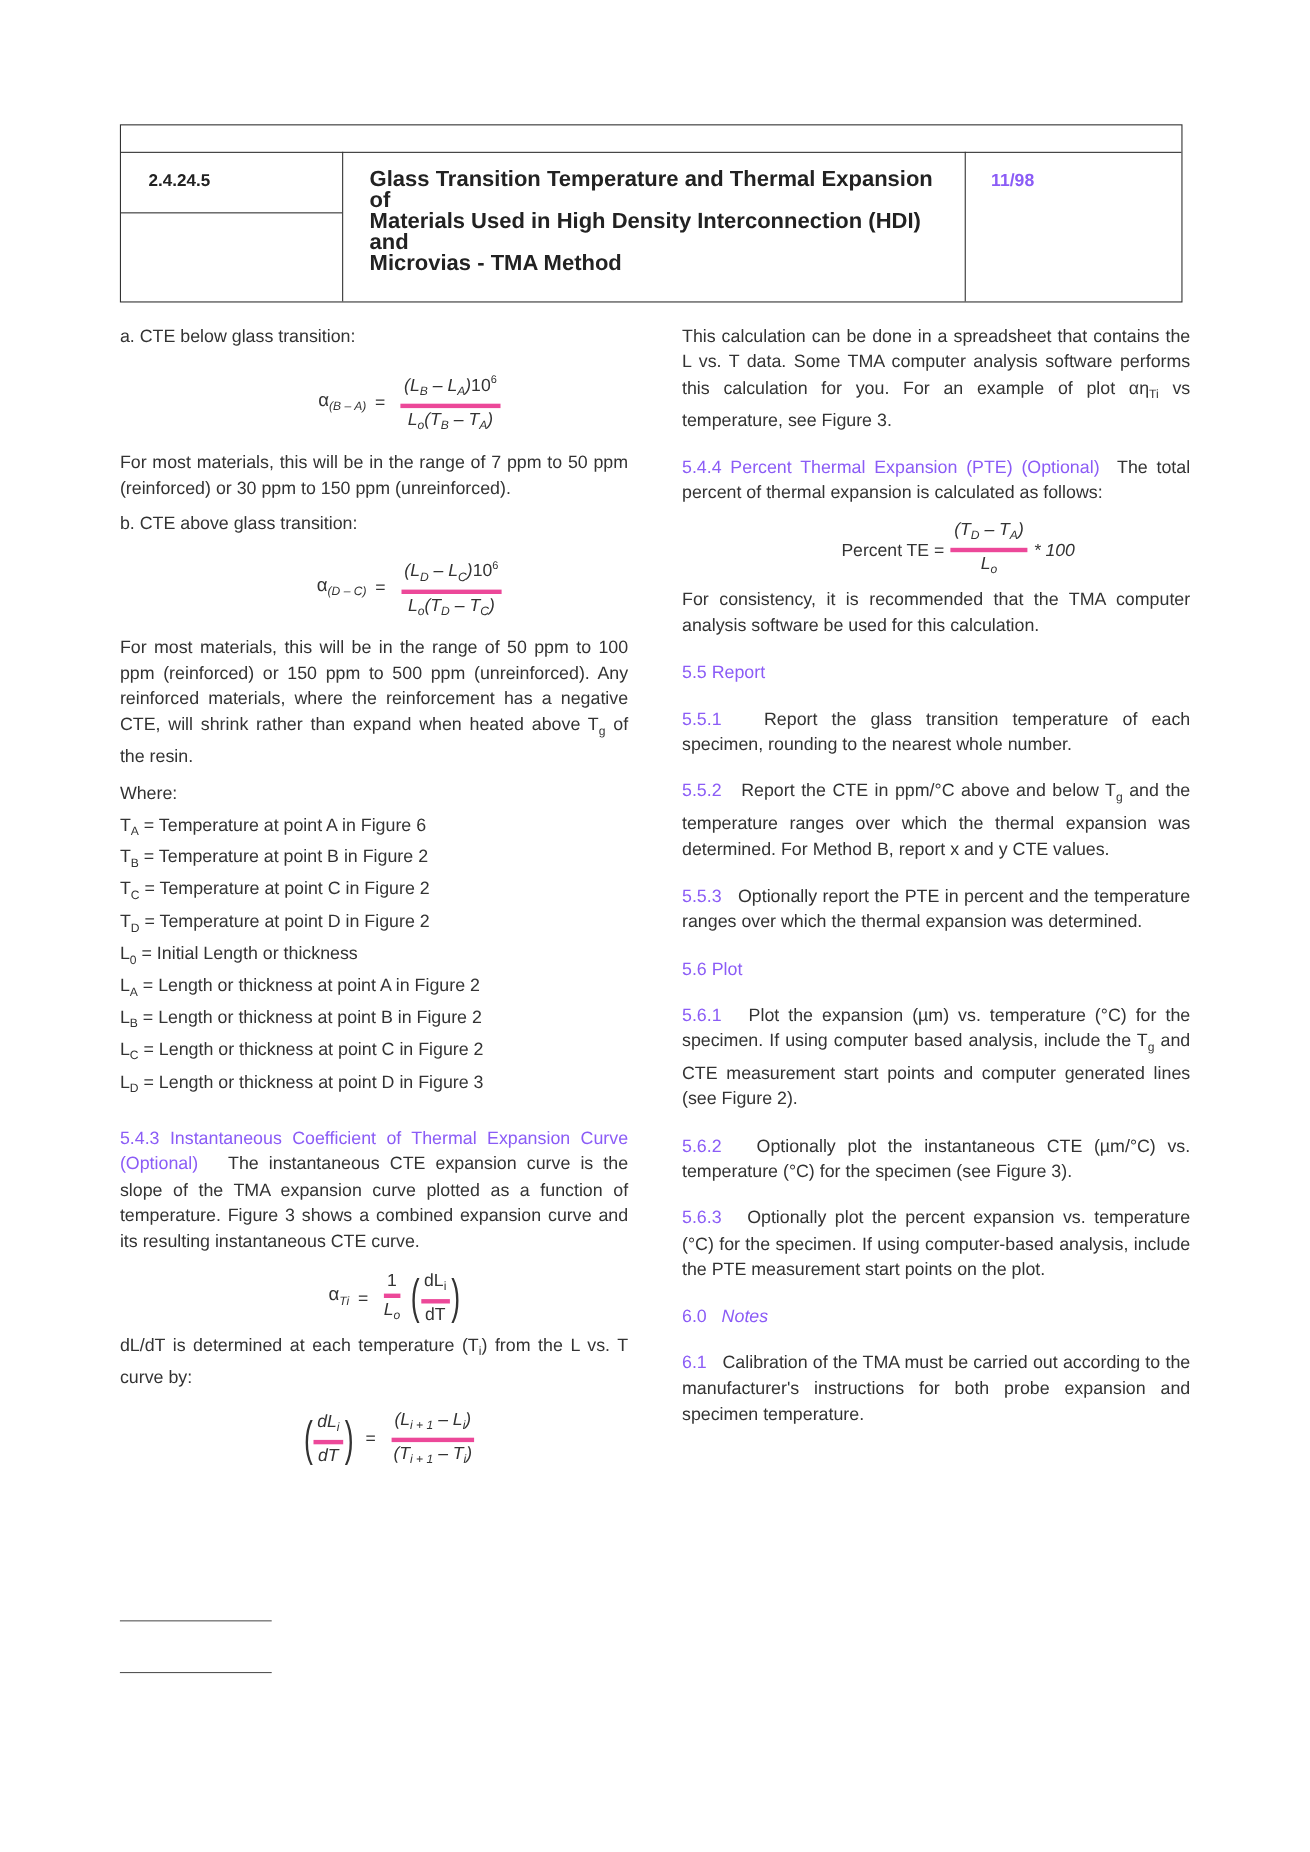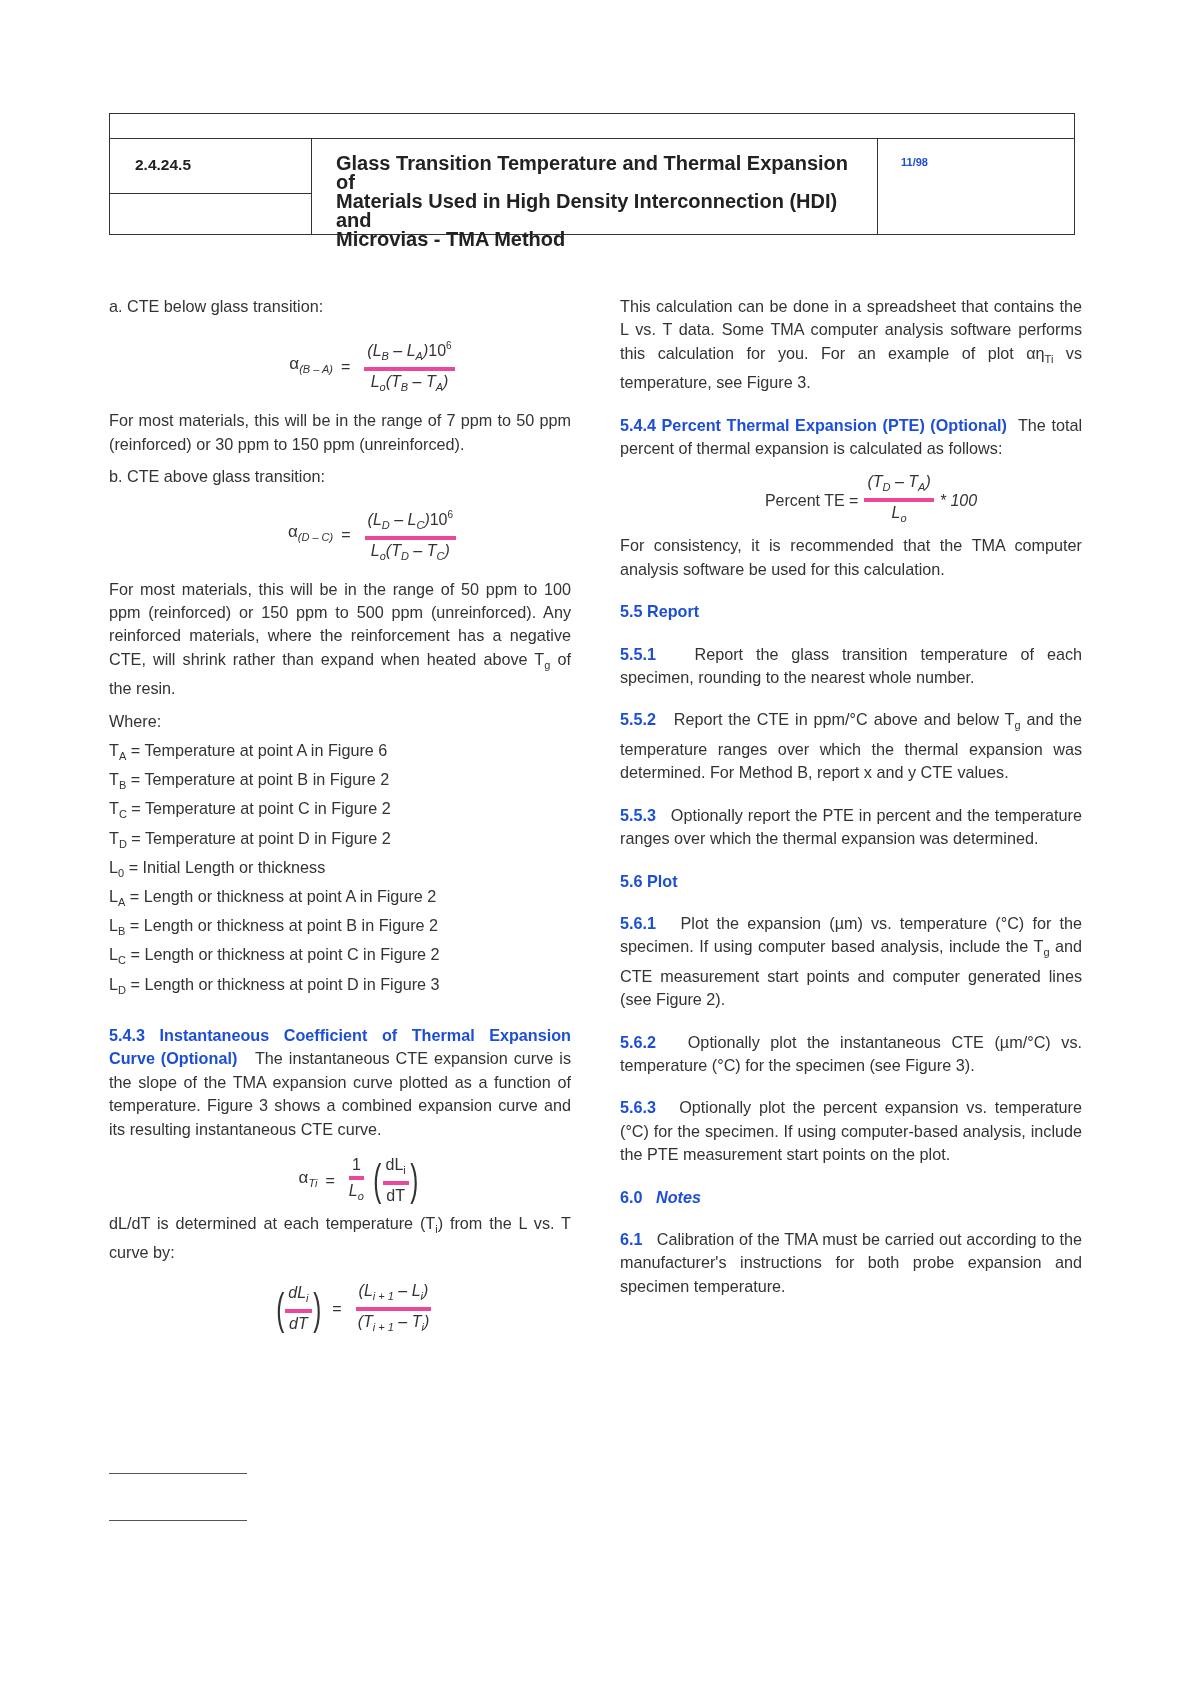--- a/index.html
+++ b/index.html
@@ -1,31 +1,31 @@
 <!DOCTYPE html>
 <html><head>
 <meta charset="utf-8">
 <style>
   html, body { margin:0; padding:0; }
   body { width:1191px; height:1684px; background:#ffffff; position:relative; overflow:hidden;
          font-family:"Liberation Sans", sans-serif; color:#2a2a2a; }
-  .hdr { position:absolute; left:109px; top:113px; width:966px; height:122px; border:1.5px solid #333; box-sizing:border-box; }
+  .hdr { position:absolute; left:109px; top:113px; width:966px; height:162px; border:1.5px solid #333; box-sizing:border-box; }
   .hdr .topbar { position:absolute; left:0; top:0; right:0; height:24px; border-bottom:1.5px solid #333; }
   .hdr .c1 { position:absolute; left:0; top:24px; width:201px; bottom:0; border-right:1.5px solid #333; }
   .hdr .c1 .split { position:absolute; left:0; right:0; top:55px; border-top:1.5px solid #333; }
   .hdr .c3 { position:absolute; left:767px; top:24px; right:0; bottom:0; border-left:1.5px solid #333; }
   .hdr .num { position:absolute; left:25px; top:42px; font-weight:bold; font-size:15.5px; color:#222; }
   .hdr .title { position:absolute; left:226px; top:40px; width:520px; font-weight:bold; font-size:20px; line-height:19px; color:#222; }
-  .hdr .rev { position:absolute; left:791px; top:42px; font-weight:bold; font-size:11px; color:#1d4ed8; }
+  .hdr .rev { position:absolute; left:791px; top:42px; font-weight:bold; font-size:16px; color:#8b5cf6; }
 
   .col { position:absolute; font-size:16.2px; line-height:23.4px; color:#333; }
   .colL { left:109px; top:295px; width:462px; }
   .colR { left:620px; top:295px; width:462px; }
   p { margin:0; text-align:justify; }
-  .b { font-weight:bold; color:#1d4ed8; }
+  .b { font-weight:normal; color:#8b5cf6; }
   .sub { font-size:11px; vertical-align:-4px; }
   .sup { font-size:10px; vertical-align:7px; }
   .i { font-style:italic; }
 
   .formula { display:flex; align-items:center; justify-content:center; font-size:16px; color:#333; }
   .frac { display:inline-flex; flex-direction:column; align-items:center; margin:0 6px; }
   .frac .num { padding:0 3px 1px; border-bottom:4px solid #ec4899; line-height:20px; }
   .frac .den { padding-top:1px; line-height:20px; }
   .paren { font-size:44px; font-weight:lighter; line-height:44px; transform:scaleX(0.55); display:inline-block; }
   .eq { margin:0 8px; }

